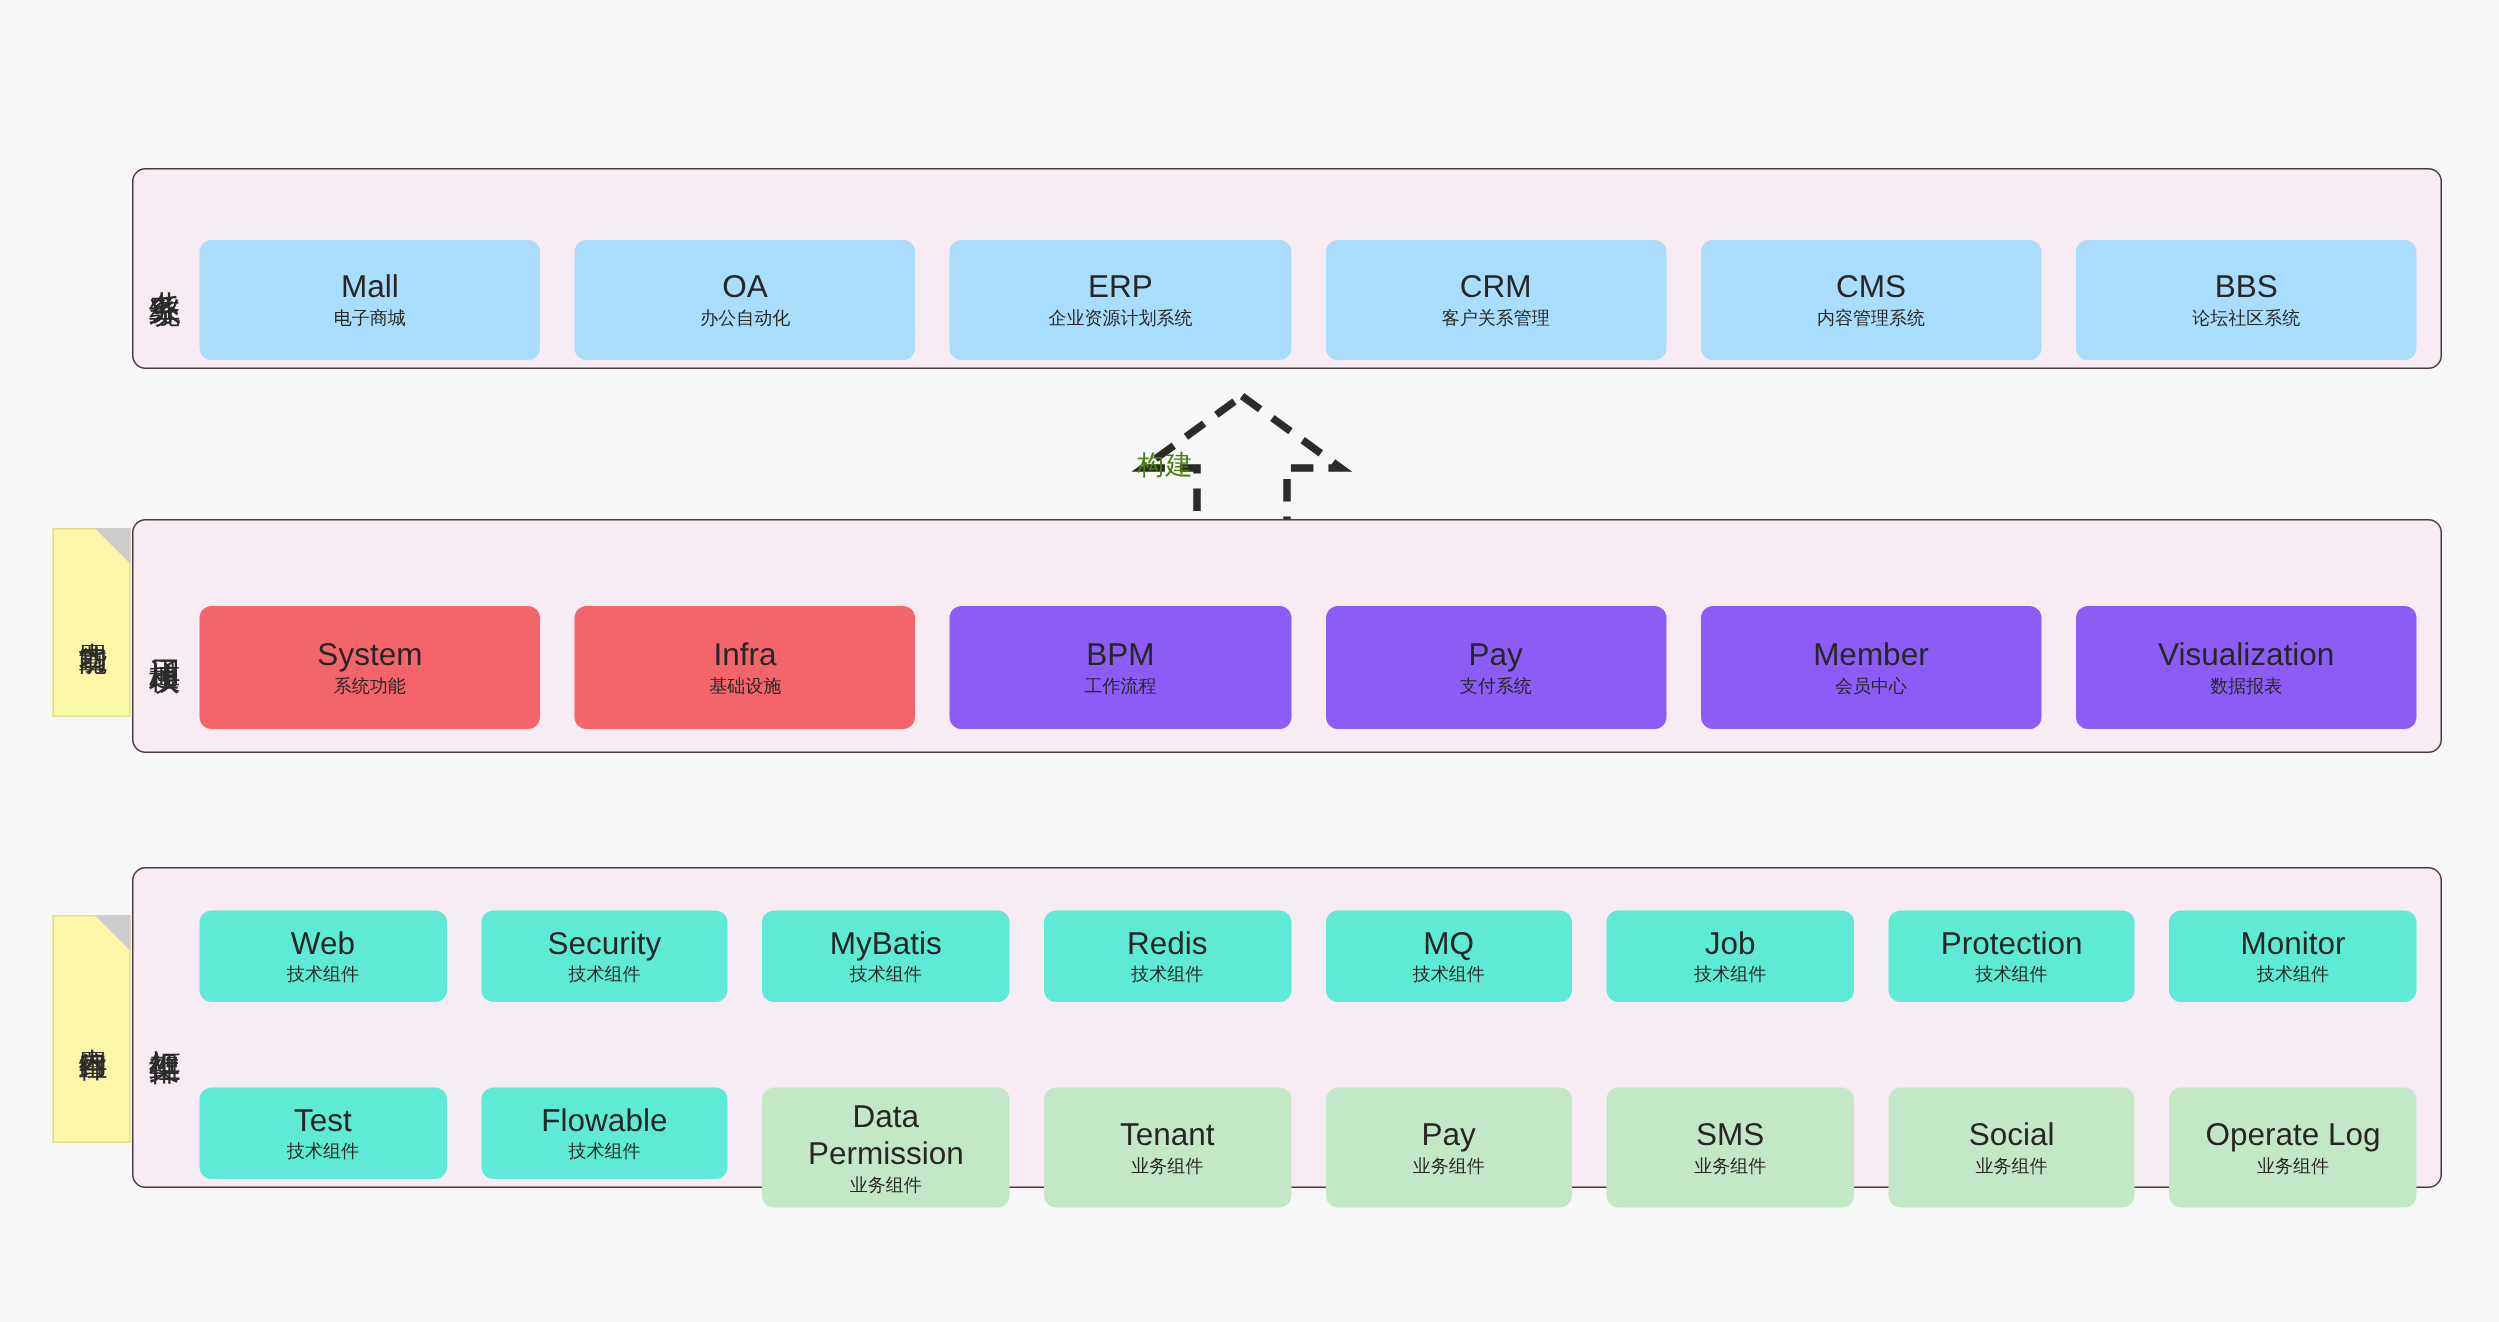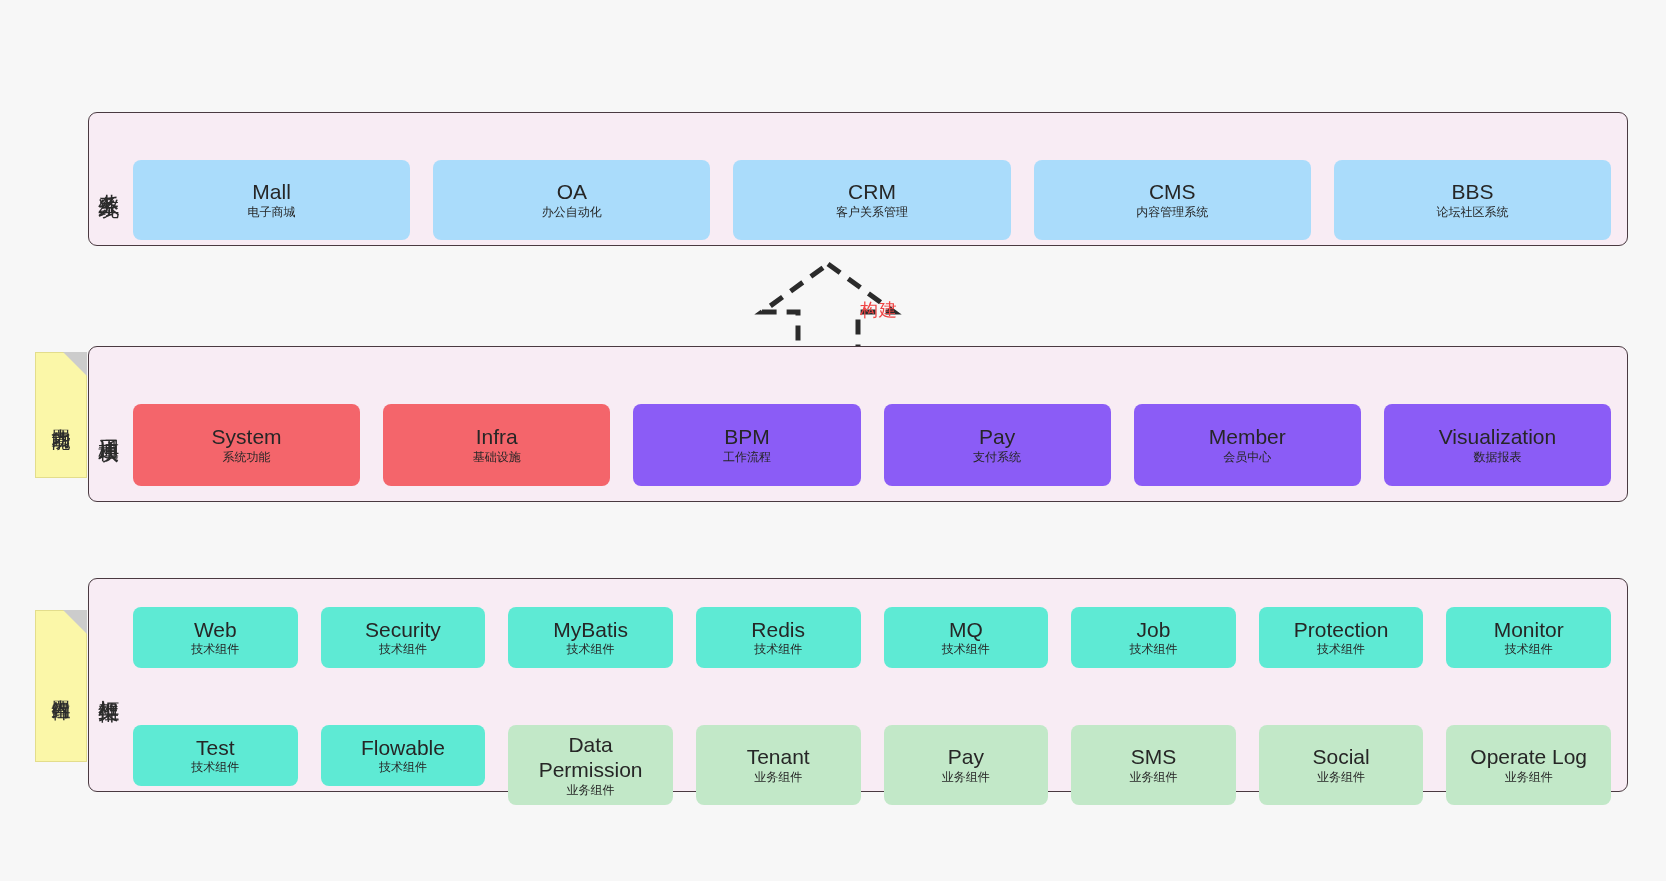--- a/index.html
+++ b/index.html
@@ -153,23 +153,23 @@
   .block-arrow svg {
     position: absolute;
     left: 0; top: 0;
     overflow: visible;
   }
   .block-arrow .arrow-label {
     position: absolute;
     left: 0;
     top: 40px;
     width: 140px;
-    text-align: right;
+    text-align: left;
     font-size: 18px;
-    color: #ef4444;
+    color: #4d7c0f;
     letter-spacing: 1px;
     user-select: none;
   }
   #arrow-build     { left: 758px; top: 258px; }
   #arrow-implement { left: 772px; top: 490px; }
 </style>
 </head>
 <body>
 
 <div id="canvas">
@@ -178,20 +178,24 @@
     <div class="layer-label">业务系统</div>
     <div class="layer-body">
       <div class="row">
         <div class="card blue">
           <span class="t-en">Mall</span>
           <span class="t-cn">电子商城</span>
         </div>
         <div class="card blue">
           <span class="t-en">OA</span>
           <span class="t-cn">办公自动化</span>
+        </div>
+        <div class="card blue">
+          <span class="t-en">ERP</span>
+          <span class="t-cn">企业资源计划系统</span>
         </div>
         <div class="card blue">
           <span class="t-en">CRM</span>
           <span class="t-cn">客户关系管理</span>
         </div>
         <div class="card blue">
           <span class="t-en">CMS</span>
           <span class="t-cn">内容管理系统</span>
         </div>
         <div class="card blue">

